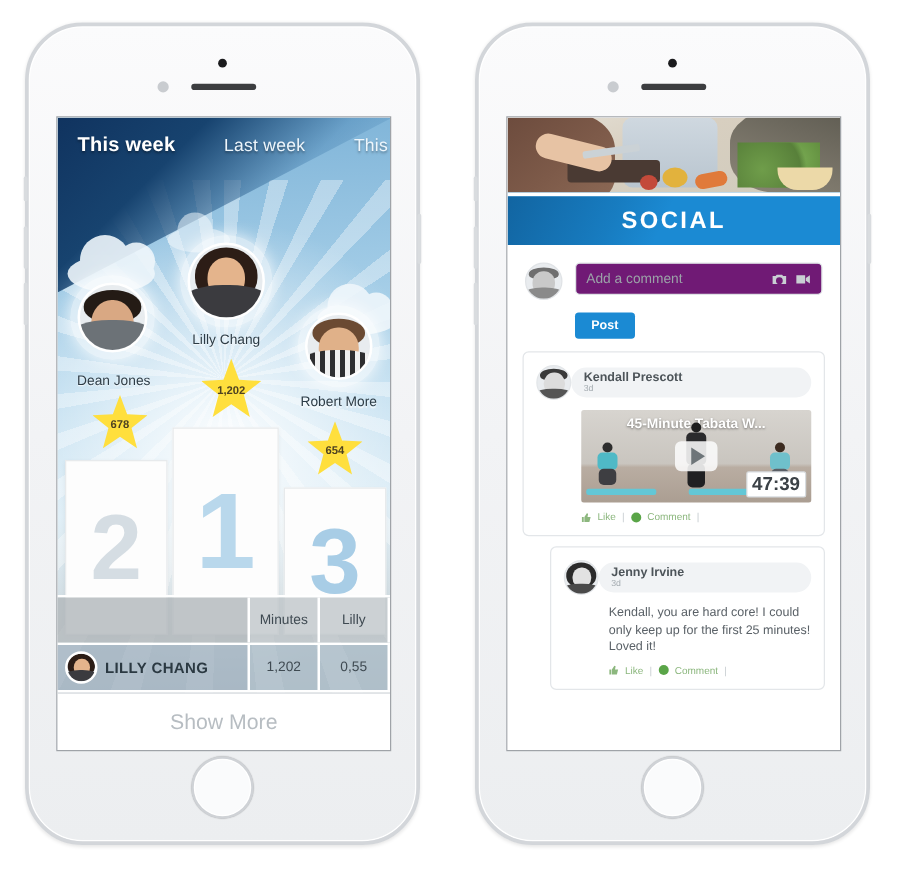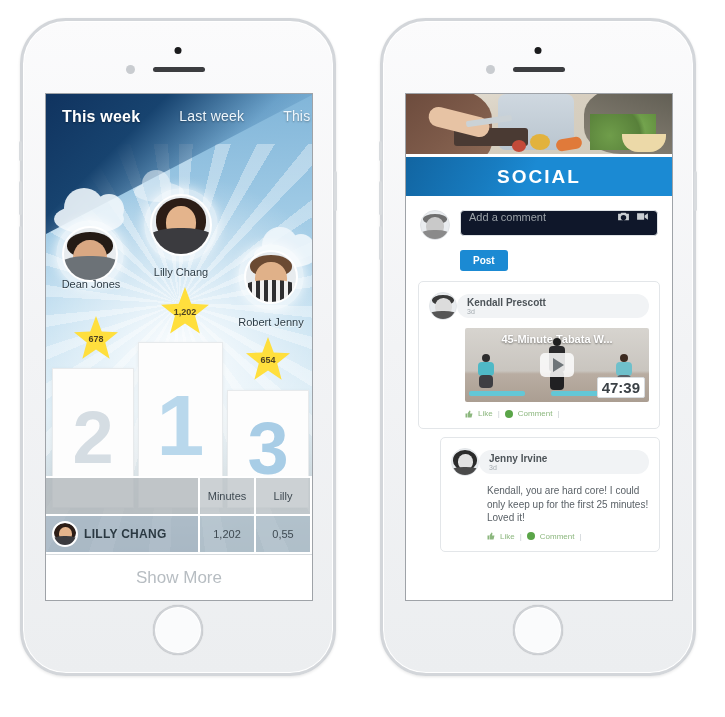--- a/index.html
+++ b/index.html
@@ -124,21 +124,21 @@
 
   .av1 { left: 10px;  top: 126px; width: 68px; height: 68px; }   
   .av2 { left: 98px;  top: 94px;  width: 74px; height: 74px; }   
   .av3 { left: 192px; top: 150px; width: 66px; height: 66px; }   
 
   .pname {
     position: absolute; z-index: 8; text-align: center;
     color: #2d3c46; font-size: 11px; white-space: nowrap;
     text-shadow: 0 1px 1px rgba(255,255,255,.9);
   }
-  .pname.n1 { left: 0px;   top: 184px; width: 90px; }
+  .pname.n1 { left: 0px;   top: 205px; width: 90px; }
   .pname.n2 { left: 90px;  top: 172px; width: 90px; }
   .pname.n3 { left: 178px; top: 222px; width: 94px; }
 
   .podium {
     position: absolute; bottom: 92px; left: 0; width: 100%; height: 230px; z-index: 5;
   }
   .block {
     position: absolute; bottom: 0; background: #fdfdfd;
     border: 1px solid #e7eaec;
     display: flex; align-items: center; justify-content: center;
@@ -244,22 +244,22 @@
     position: relative; color:#fff; font-size: 19px; font-weight: 700; letter-spacing: 2px;
   }
 
   .composer { display: flex; align-items: flex-start; padding: 14px 14px 0 14px; gap: 10px; }
   .composer .me {
     width: 30px; height: 30px; border-radius: 50%; background:#e9ecef;
     overflow: hidden; position: relative; flex: none; border:1px solid #e0e3e6;
   }
   .cmt-box {
     flex: 1; height: 26px; border: 1px solid #dfe3e6; border-radius: 4px;
-    display: flex; align-items: flex-start; padding: 0 8px; gap: 6px;
-    background: #0f172a;
+    display: flex; align-items: center; padding: 0 8px; gap: 6px;
+    background: #701a75;
   }
   .cmt-box .ph-txt { flex: 1; color: #9ba2a8; font-size: 11px; }
   .ic { width: 13px; height: 11px; fill: #c9ced3; flex:none; }
   .post-btn {
     margin: 10px 0 0 54px; background: #1b8ad3; color: #fff;
     font-size: 10px; font-weight: 700; padding: 5px 13px; border-radius: 3px;
     display: inline-block; border: none;
   }
 
   .feed { padding: 10px 12px 0 12px; }
@@ -374,21 +374,21 @@
           <div class="ph">
             <div class="pa-hair" style="width:42px;height:22px;left:50%;margin-left:-21px;top:3px;background:#6b4a32;"></div>
             <div class="pa-face" style="width:32px;height:34px;left:50%;margin-left:-16px;top:10px;background:#e0b189;"></div>
             <div class="pa-body" style="width:62px;height:22px;left:50%;margin-left:-31px;bottom:0;background:
               repeating-linear-gradient(90deg,#2e2e30 0 4px,#f0f0f0 4px 8px);"></div>
           </div>
         </div>
 
         <div class="pname n1">Dean Jones</div>
         <div class="pname n2">Lilly Chang</div>
-        <div class="pname n3">Robert Jenny</div>
+        <div class="pname n3">Robert More</div>
 
         <div class="podium">
           <div class="block b2">
             <div class="rank">2</div>
           </div>
           <div class="block b1">
             <div class="rank">1</div>
           </div>
           <div class="block b3">
             <div class="rank">3</div>

